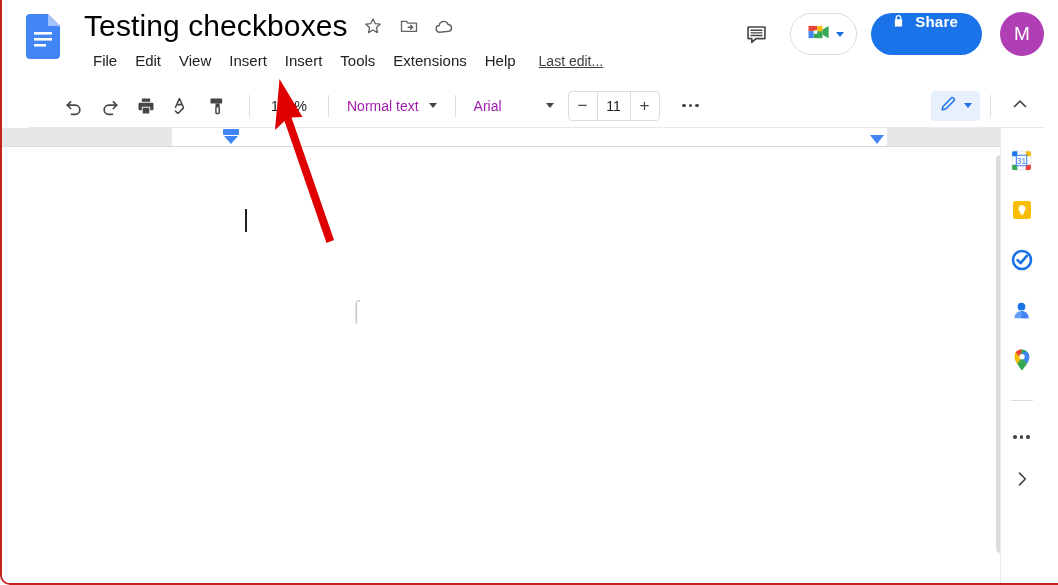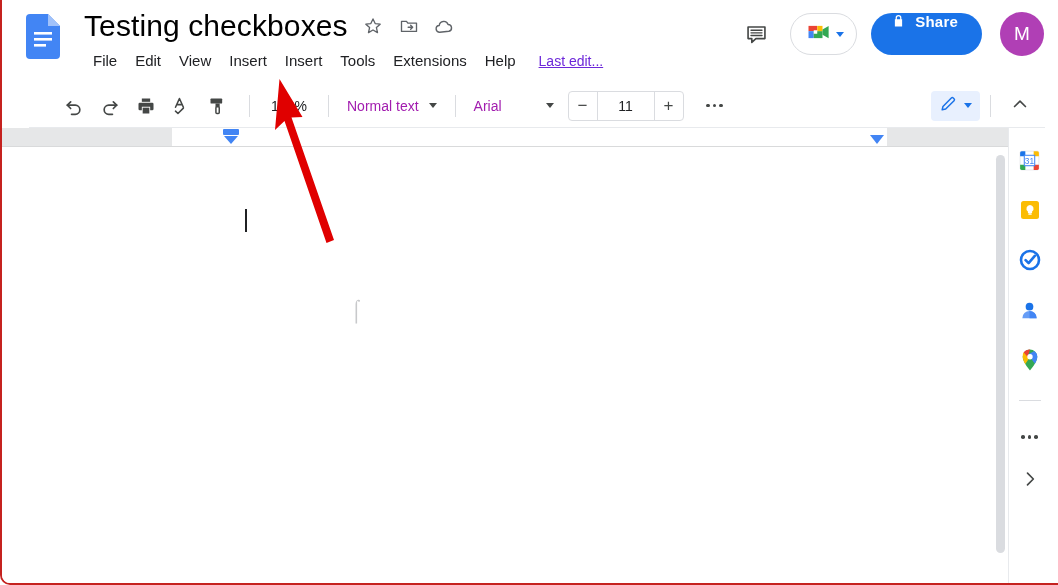--- a/index.html
+++ b/index.html
@@ -48,21 +48,21 @@
     display: flex; align-items: center; gap: 0px;
   }
   .menu-item {
     font-size: 15px; color: #202124;
     padding: 3px 9px; border-radius: 4px;
     white-space: nowrap; cursor: pointer;
     line-height: 20px;
     text-align: center;
   }
   .last-edit {
-    font-size: 14px; color: #6d28d9;
+    font-size: 14px; color: #404040;
     text-decoration: underline;
     margin-left: 14px; white-space: nowrap;
     cursor: pointer;
   }
   .header-right {
     position: absolute; right: 0px; top: 12px;
     display: flex; align-items: center; gap: 0px;
   }
   .comment-btn {
     width: 40px; height: 40px; border-radius: 50%;
@@ -133,21 +133,21 @@
     display: flex; align-items: center;
     border: 1px solid #dadce0; border-radius: 4px;
     height: 30px; overflow: hidden; flex: none; margin-left: 6px;
   }
   .fs-btn {
     width: 28px; height: 28px; display: flex;
     align-items: center; justify-content: center;
     cursor: pointer; color: #444746; font-size: 17px;
   }
   .fs-val {
-    width: 58px; text-align: center; font-size: 14px;
+    width: 34px; text-align: center; font-size: 14px;
     color: #202124; border-left: 1px solid #dadce0;
     border-right: 1px solid #dadce0; height: 28px;
     line-height: 28px; cursor: text;
   }
   .tb-more {
     width: 30px; height: 30px; border-radius: 4px;
     display: flex; align-items: center; justify-content: center;
     cursor: pointer; margin-left: 16px; flex: none;
   }
   .dot3 { display: flex; gap: 3px; }
@@ -237,21 +237,21 @@
     width: 12px; height: 436px;
   }
   .scrollbar-thumb {
     position: absolute; left: 2px; top: 8px;
     width: 9px; height: 398px;
     background: #dadce0; border-radius: 5px; cursor: pointer;
   }
 
   
   .rail {
-    position: absolute; right: 8px; top: 128px;
+    position: absolute; right: 16px; top: 128px;
     width: 42px; height: 457px;
     background: #ffffff;
     border-left: 1px solid #e8eaed;
     display: flex; flex-direction: column; align-items: center;
     padding-top: 0px;
   }
   .rail-icon {
     width: 28px; height: 28px; margin-top: 22px;
     display: flex; align-items: center; justify-content: center;
     cursor: pointer; border-radius: 4px; flex: none;

